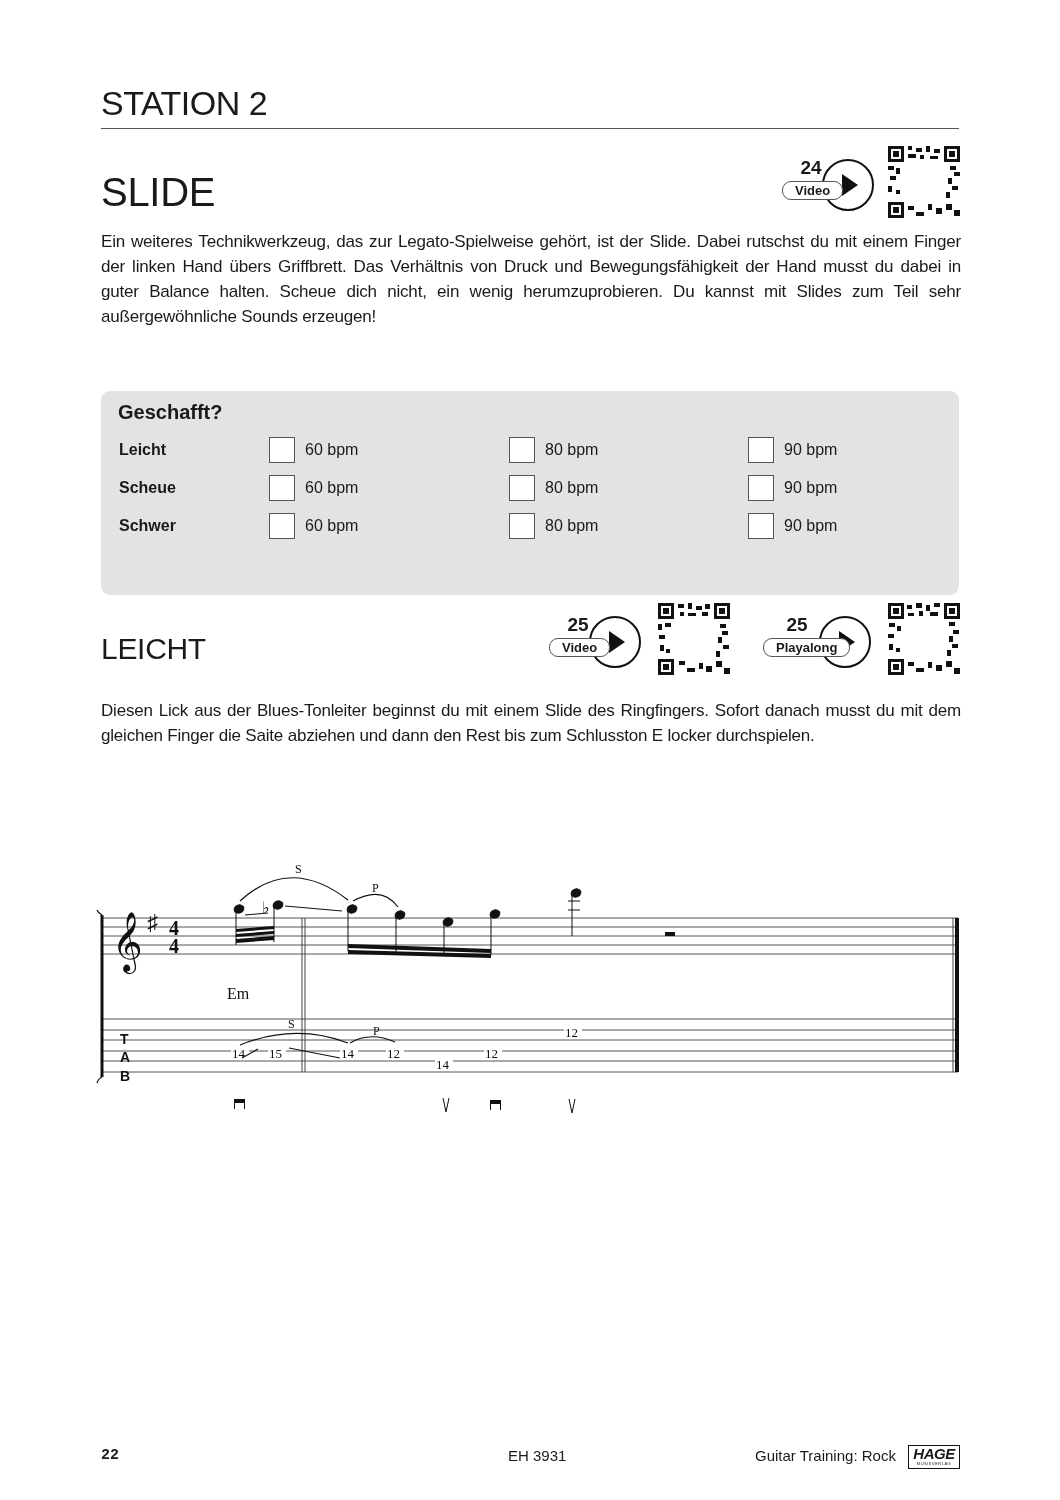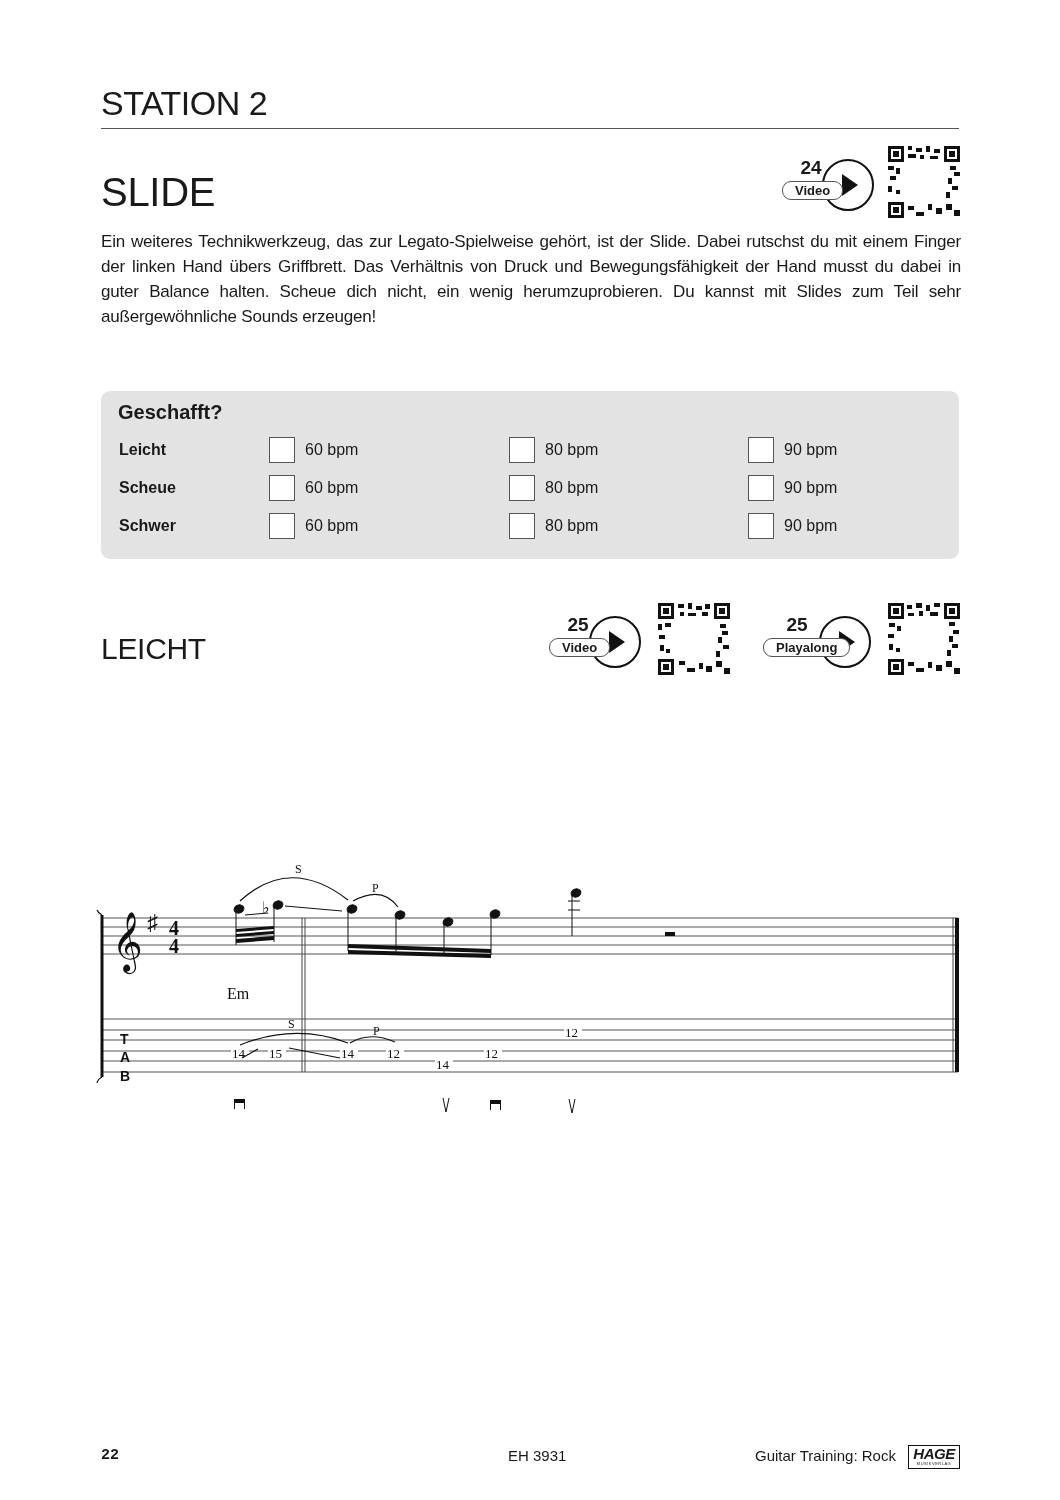--- a/index.html
+++ b/index.html
@@ -17,21 +17,21 @@
   .media { position:absolute; width:95px; height:60px; }
   .media .num { position:absolute; left:7px; top:0; width:44px; text-align:center; font-weight:bold; font-size:19px; }
   .media .label { position:absolute; left:0; top:24px; height:17px; padding:0 12px; border:1px solid #555; border-radius:9px;
                   background:#fff; font-weight:bold; font-size:13px; line-height:17px; z-index:2; }
   .media .circle { position:absolute; left:40px; top:2px; width:48px; height:48px; border:2px solid #111; border-radius:50%; background:#fff; }
   .media .tri { position:absolute; left:18px; top:13px; width:0; height:0;
                 border-top:11px solid transparent; border-bottom:11px solid transparent; border-left:16px solid #111; }
   .qr { position:absolute; width:72px; height:72px; }
 
   
-  .checkbox-panel { left:101px; top:391px; width:858px; height:168px; background:#e3e3e3; border-radius:9px; }
+  .checkbox-panel { left:101px; top:391px; width:858px; height:204px; background:#e3e3e3; border-radius:9px; }
   .cp-title { position:absolute; left:17px; top:10px; font-weight:bold; font-size:20px; }
   .cp-row { position:absolute; left:0; width:858px; height:30px; }
   .cp-row .lvl { position:absolute; left:18px; top:4px; font-weight:bold; font-size:16px; }
   .cp-item { position:absolute; top:0; height:28px; }
   .cp-item .box { position:absolute; left:0; top:0; width:24px; height:24px; background:#fff; border:1px solid #555; }
   .cp-item .bpm { position:absolute; left:36px; top:4px; font-size:16px; white-space:nowrap; }
 
   
   .footer { top:1447px; font-size:15px; }
   .hage { left:908px; top:1445px; width:50px; height:22px; border:1.5px solid #111; }
@@ -236,20 +236,21 @@
       <rect x="28" y="65" width="8" height="4"></rect>
     <rect x="40" y="59" width="4" height="6"></rect>
       <rect x="48" y="62" width="6" height="6"></rect>
       <rect x="58" y="58" width="6" height="6"></rect>
       <rect x="66" y="65" width="6" height="6"></rect>
   </g>
   <circle cx="36" cy="36" r="21" fill="#fff"></circle>
 </svg>
 
 <div class="abs para" style="left:101px; top:698px;">
+  <p>Diesen Lick aus der Blues-Tonleiter beginnst du mit einem Slide des Ringfingers. Sofort danach musst du mit dem gleichen Finger die Saite abziehen und dann den Rest bis zum Schlusston E locker durchspielen.</p>
 </div>
 
 <svg class="abs score" width="880" height="265" viewBox="0 0 880 265">
   <g stroke="#555" stroke-width="1">
 
     <line x1="12" y1="63" x2="868" y2="63"></line>
       <line x1="12" y1="72" x2="868" y2="72"></line>
     <line x1="12" y1="81" x2="868" y2="81"></line>
       <line x1="12" y1="90" x2="868" y2="90"></line>
       <line x1="12" y1="99" x2="868" y2="99"></line>

